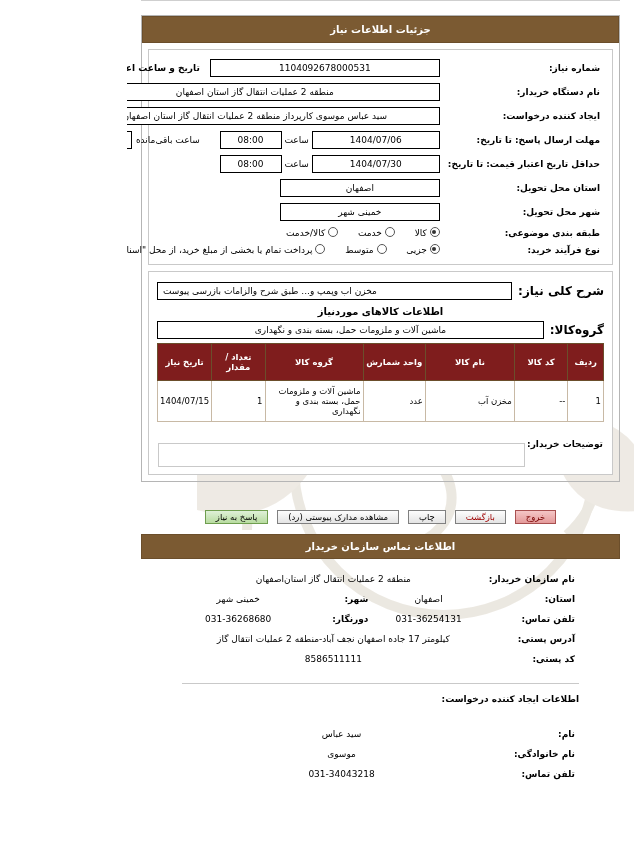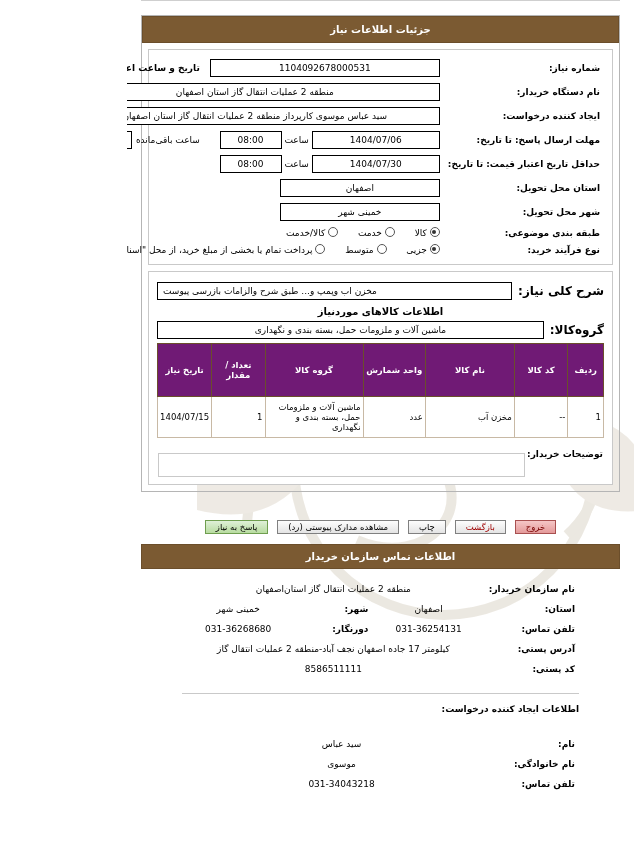--- a/index.html
+++ b/index.html
@@ -130,24 +130,24 @@
     font-size:10px;
     margin:6px 0 4px 0;
   }
   .grid{
     width:100%;
     border-collapse:collapse;
     font-size:8.5px;
     margin-top:4px;
   }
   .grid th{
-    background:#701a75;
+    background:#7f1d1d;
     color:#fff;
     border:1px solid #6b4e2b;
-    padding:16px 2px;
+    padding:8px 2px;
     font-weight:bold;
     text-align:center;
     margin-left:36px;
   }
   .grid td{
     border:1px solid #c8b9a5;
     padding:5px 2px;
     text-align:right;
     background:#fff;
   }
@@ -373,21 +373,21 @@
               <td>--</td>
               <td>مخزن آب</td>
               <td>عدد</td>
               <td>ماشین آلات و ملزومات حمل، بسته بندی و نگهداری</td>
               <td>1</td>
               <td>1404/07/15</td>
             </tr>
           </tbody>
         </table>
 
-        <table style="width:100%;border-collapse:collapse;margin-top:10px;">
+        <table style="width:100%;border-collapse:collapse;margin-top:16px;">
           <tbody>
               <tr>
             <td style="width:60px;vertical-align:top;" class="desc-label">توضیحات خریدار:</td>
             <td>
               <div class="desc-box"></div>
             </td>
           </tr>
         </tbody>
           </table>
       </div>

